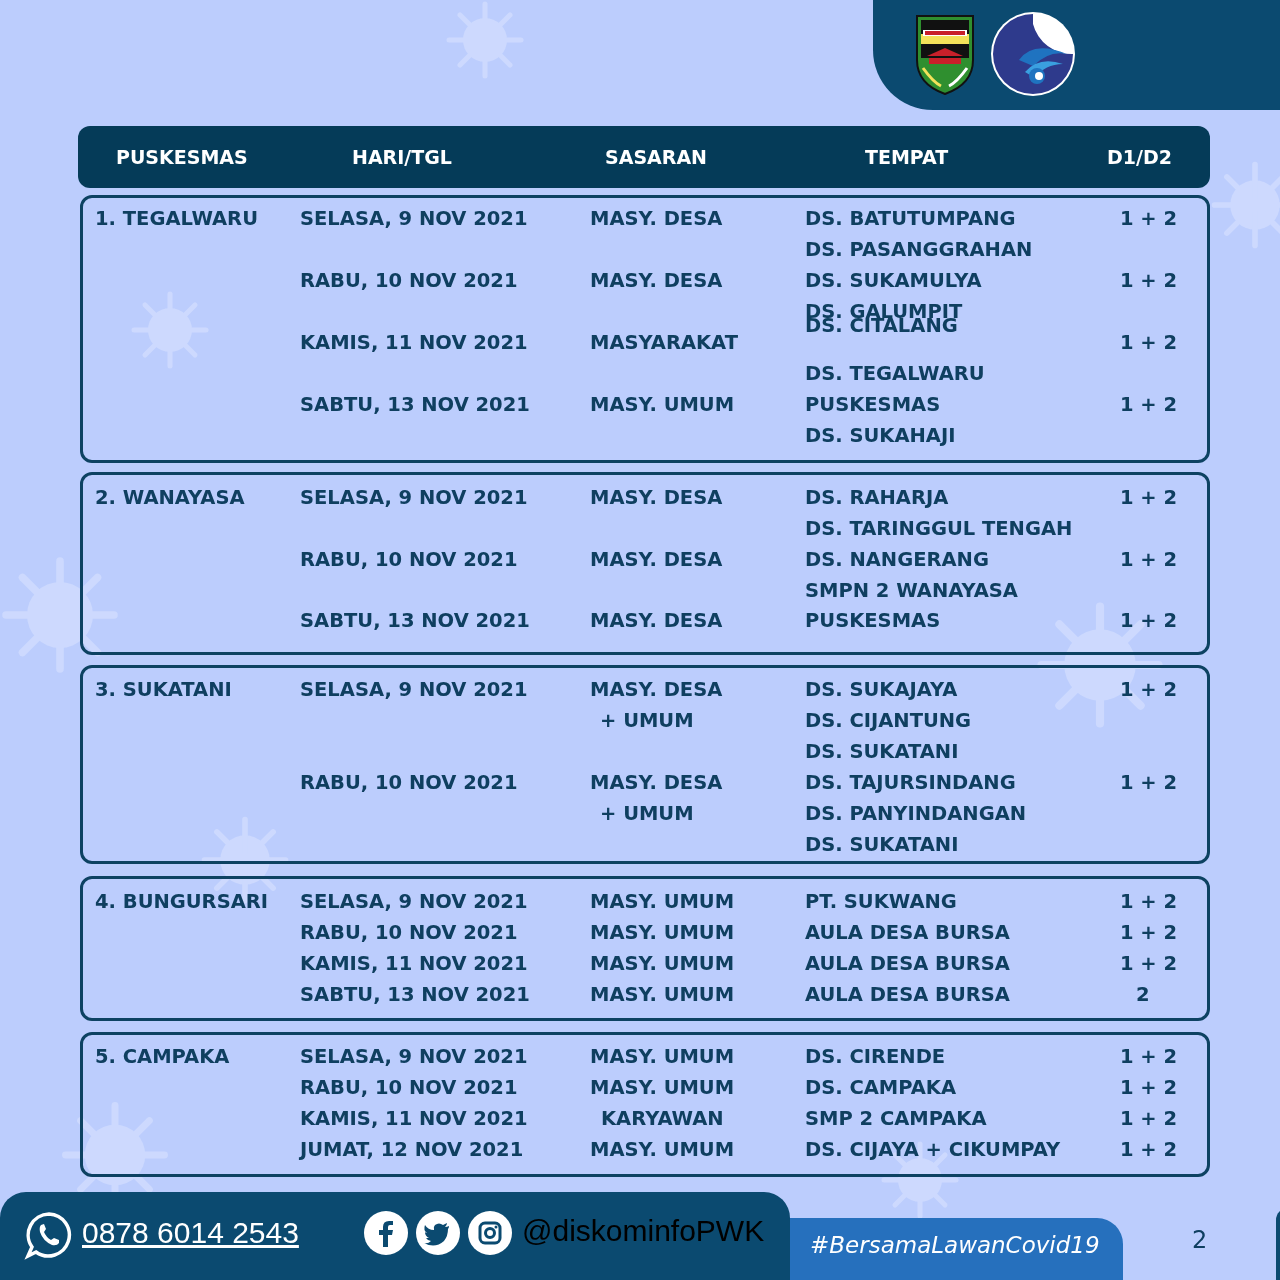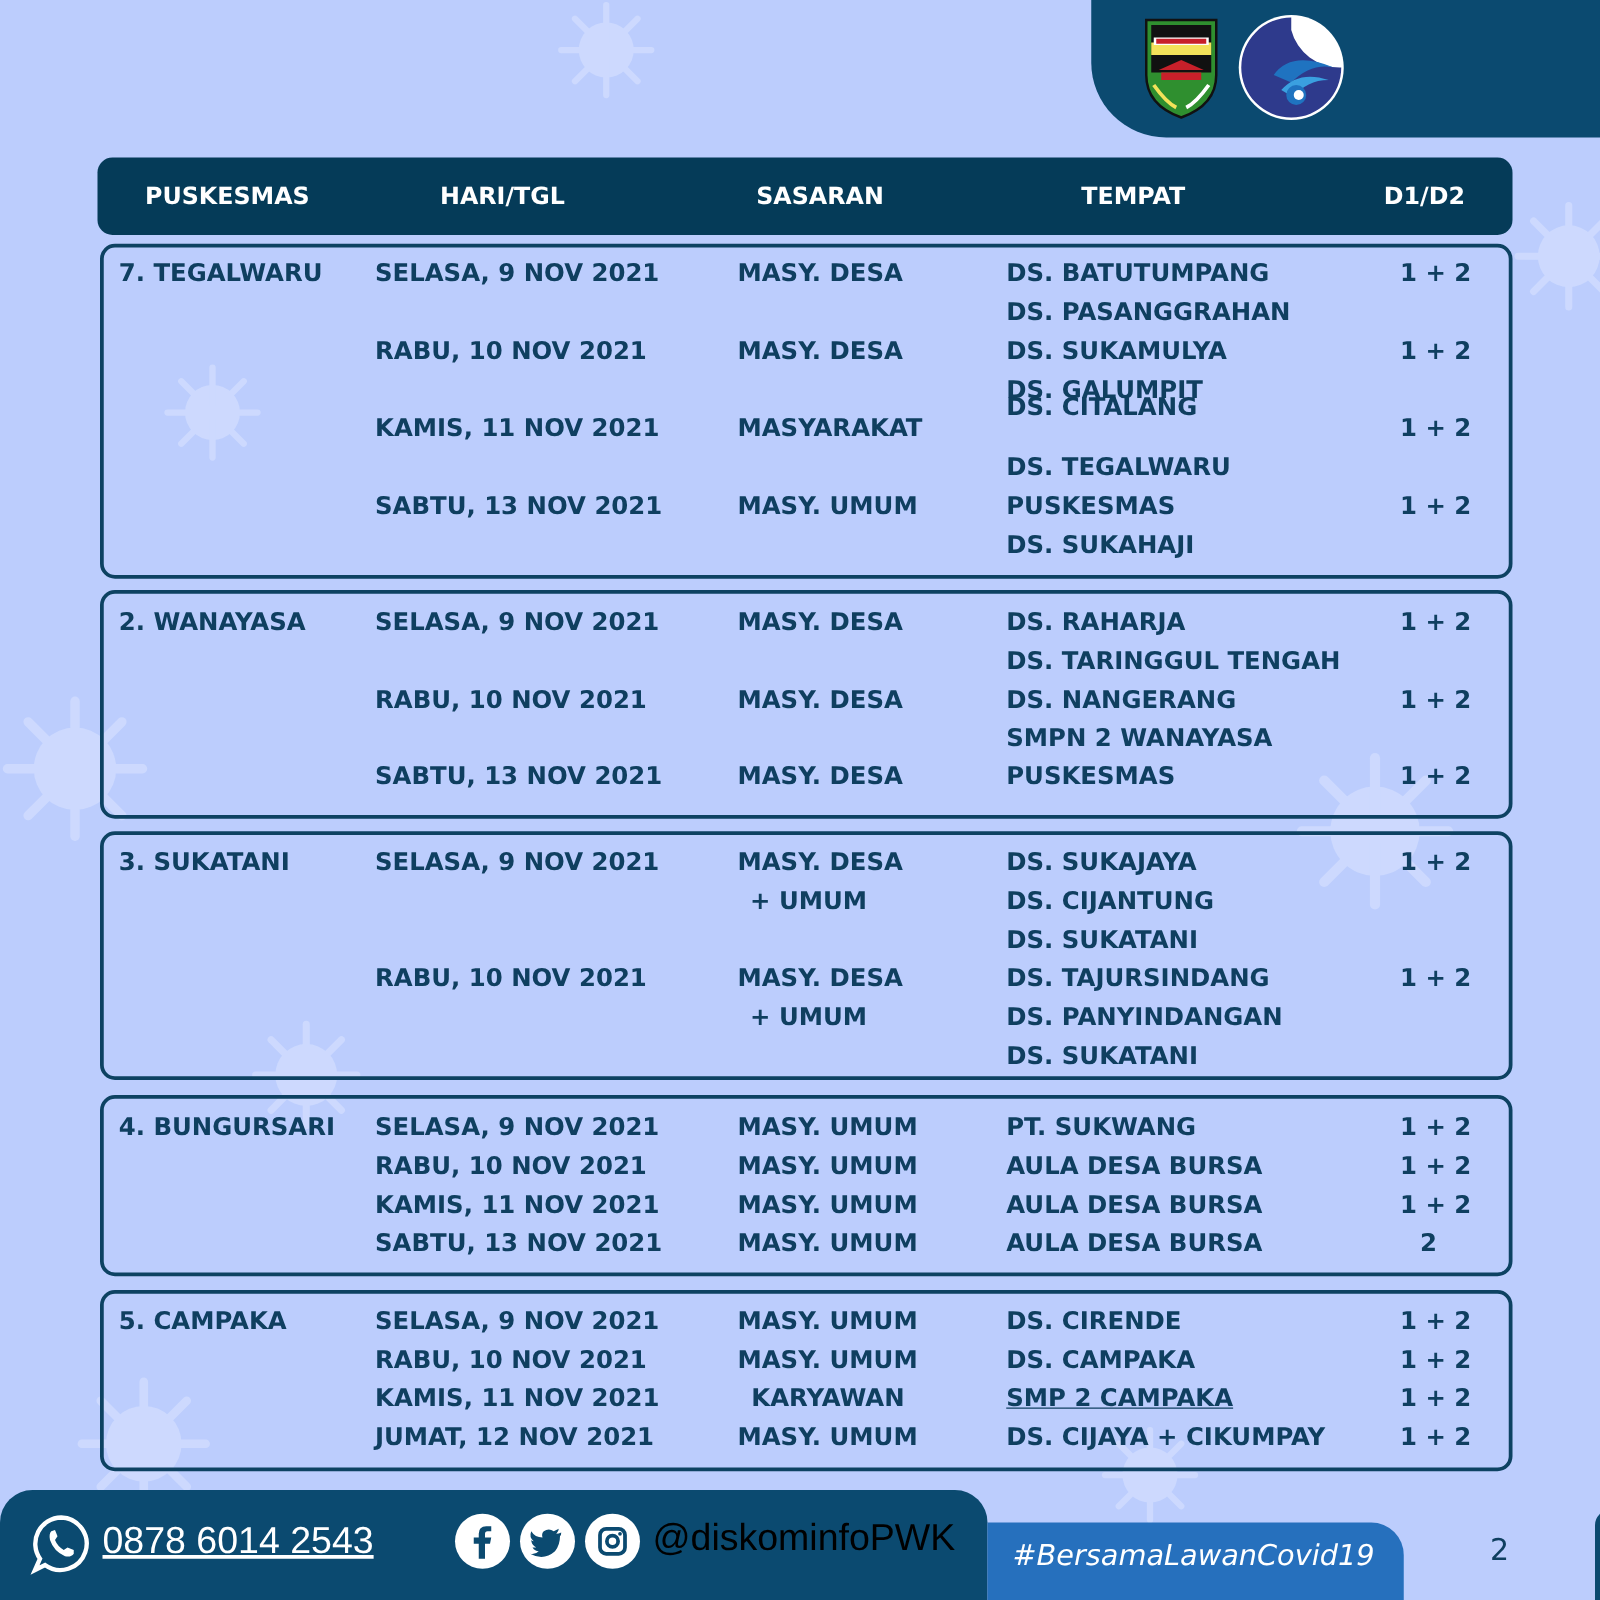--- a/index.html
+++ b/index.html
@@ -216,21 +216,21 @@
 
 <div class="thead">
   <span style="left:38px;">PUSKESMAS</span>
   <span style="left:274px;">HARI/TGL</span>
   <span style="left:527px;">SASARAN</span>
   <span style="left:787px;">TEMPAT</span>
   <span style="left:1029px;">D1/D2</span>
 </div>
 
 <div class="group" style="top:195px;height:268px;"></div>
-<div class="cell" style="left:95px;top:207px;">7. TEGALWARU</div>
+<div class="cell" style="left:95px;top:207px;">1. TEGALWARU</div>
 <div class="cell light" style="left:300px;top:207px;">SELASA, 9 NOV 2021</div>
 <div class="cell light" style="left:590px;top:207px;">MASY. DESA</div>
 <div class="cell light" style="left:805px;top:207px;">DS. BATUTUMPANG</div>
 <div class="cell light" style="left:805px;top:238px;">DS. PASANGGRAHAN</div>
 <div class="cell light" style="left:1120px;top:207px;">1 + 2</div>
 
 <div class="cell light" style="left:300px;top:269px;">RABU, 10 NOV 2021</div>
 <div class="cell light" style="left:590px;top:269px;">MASY. DESA</div>
 <div class="cell light" style="left:805px;top:269px;">DS. SUKAMULYA</div>
 <div class="cell light" style="left:805px;top:300px;">DS. GALUMPIT</div>
@@ -314,21 +314,21 @@
 <div class="cell light" style="left:805px;top:1045px;">DS. CIRENDE</div>
 <div class="cell light" style="left:1120px;top:1045px;">1 + 2</div>
 
 <div class="cell light" style="left:300px;top:1076px;">RABU, 10 NOV 2021</div>
 <div class="cell light" style="left:590px;top:1076px;">MASY. UMUM</div>
 <div class="cell light" style="left:805px;top:1076px;">DS. CAMPAKA</div>
 <div class="cell light" style="left:1120px;top:1076px;">1 + 2</div>
 
 <div class="cell light" style="left:300px;top:1107px;">KAMIS, 11 NOV 2021</div>
 <div class="cell light" style="left:601px;top:1107px;">KARYAWAN</div>
-<div class="cell light" style="left:805px;top:1107px;text-decoration:underline;">SMP 2 CAMPAKA</div>
+<div class="cell light" style="left:805px;top:1107px;">SMP 2 CAMPAKA</div>
 <div class="cell light" style="left:1120px;top:1107px;">1 + 2</div>
 
 <div class="cell light" style="left:300px;top:1138px;">JUMAT, 12 NOV 2021</div>
 <div class="cell light" style="left:590px;top:1138px;">MASY. UMUM</div>
 <div class="cell light" style="left:805px;top:1138px;">DS. CIJAYA + CIKUMPAY</div>
 <div class="cell light" style="left:1120px;top:1138px;">1 + 2</div>
 
 <div class="footer-main"></div>
 <div style="position:absolute;left:24px;top:1210px;width:50px;height:50px;">
   <svg width="50" height="50" viewBox="0 0 50 50">

